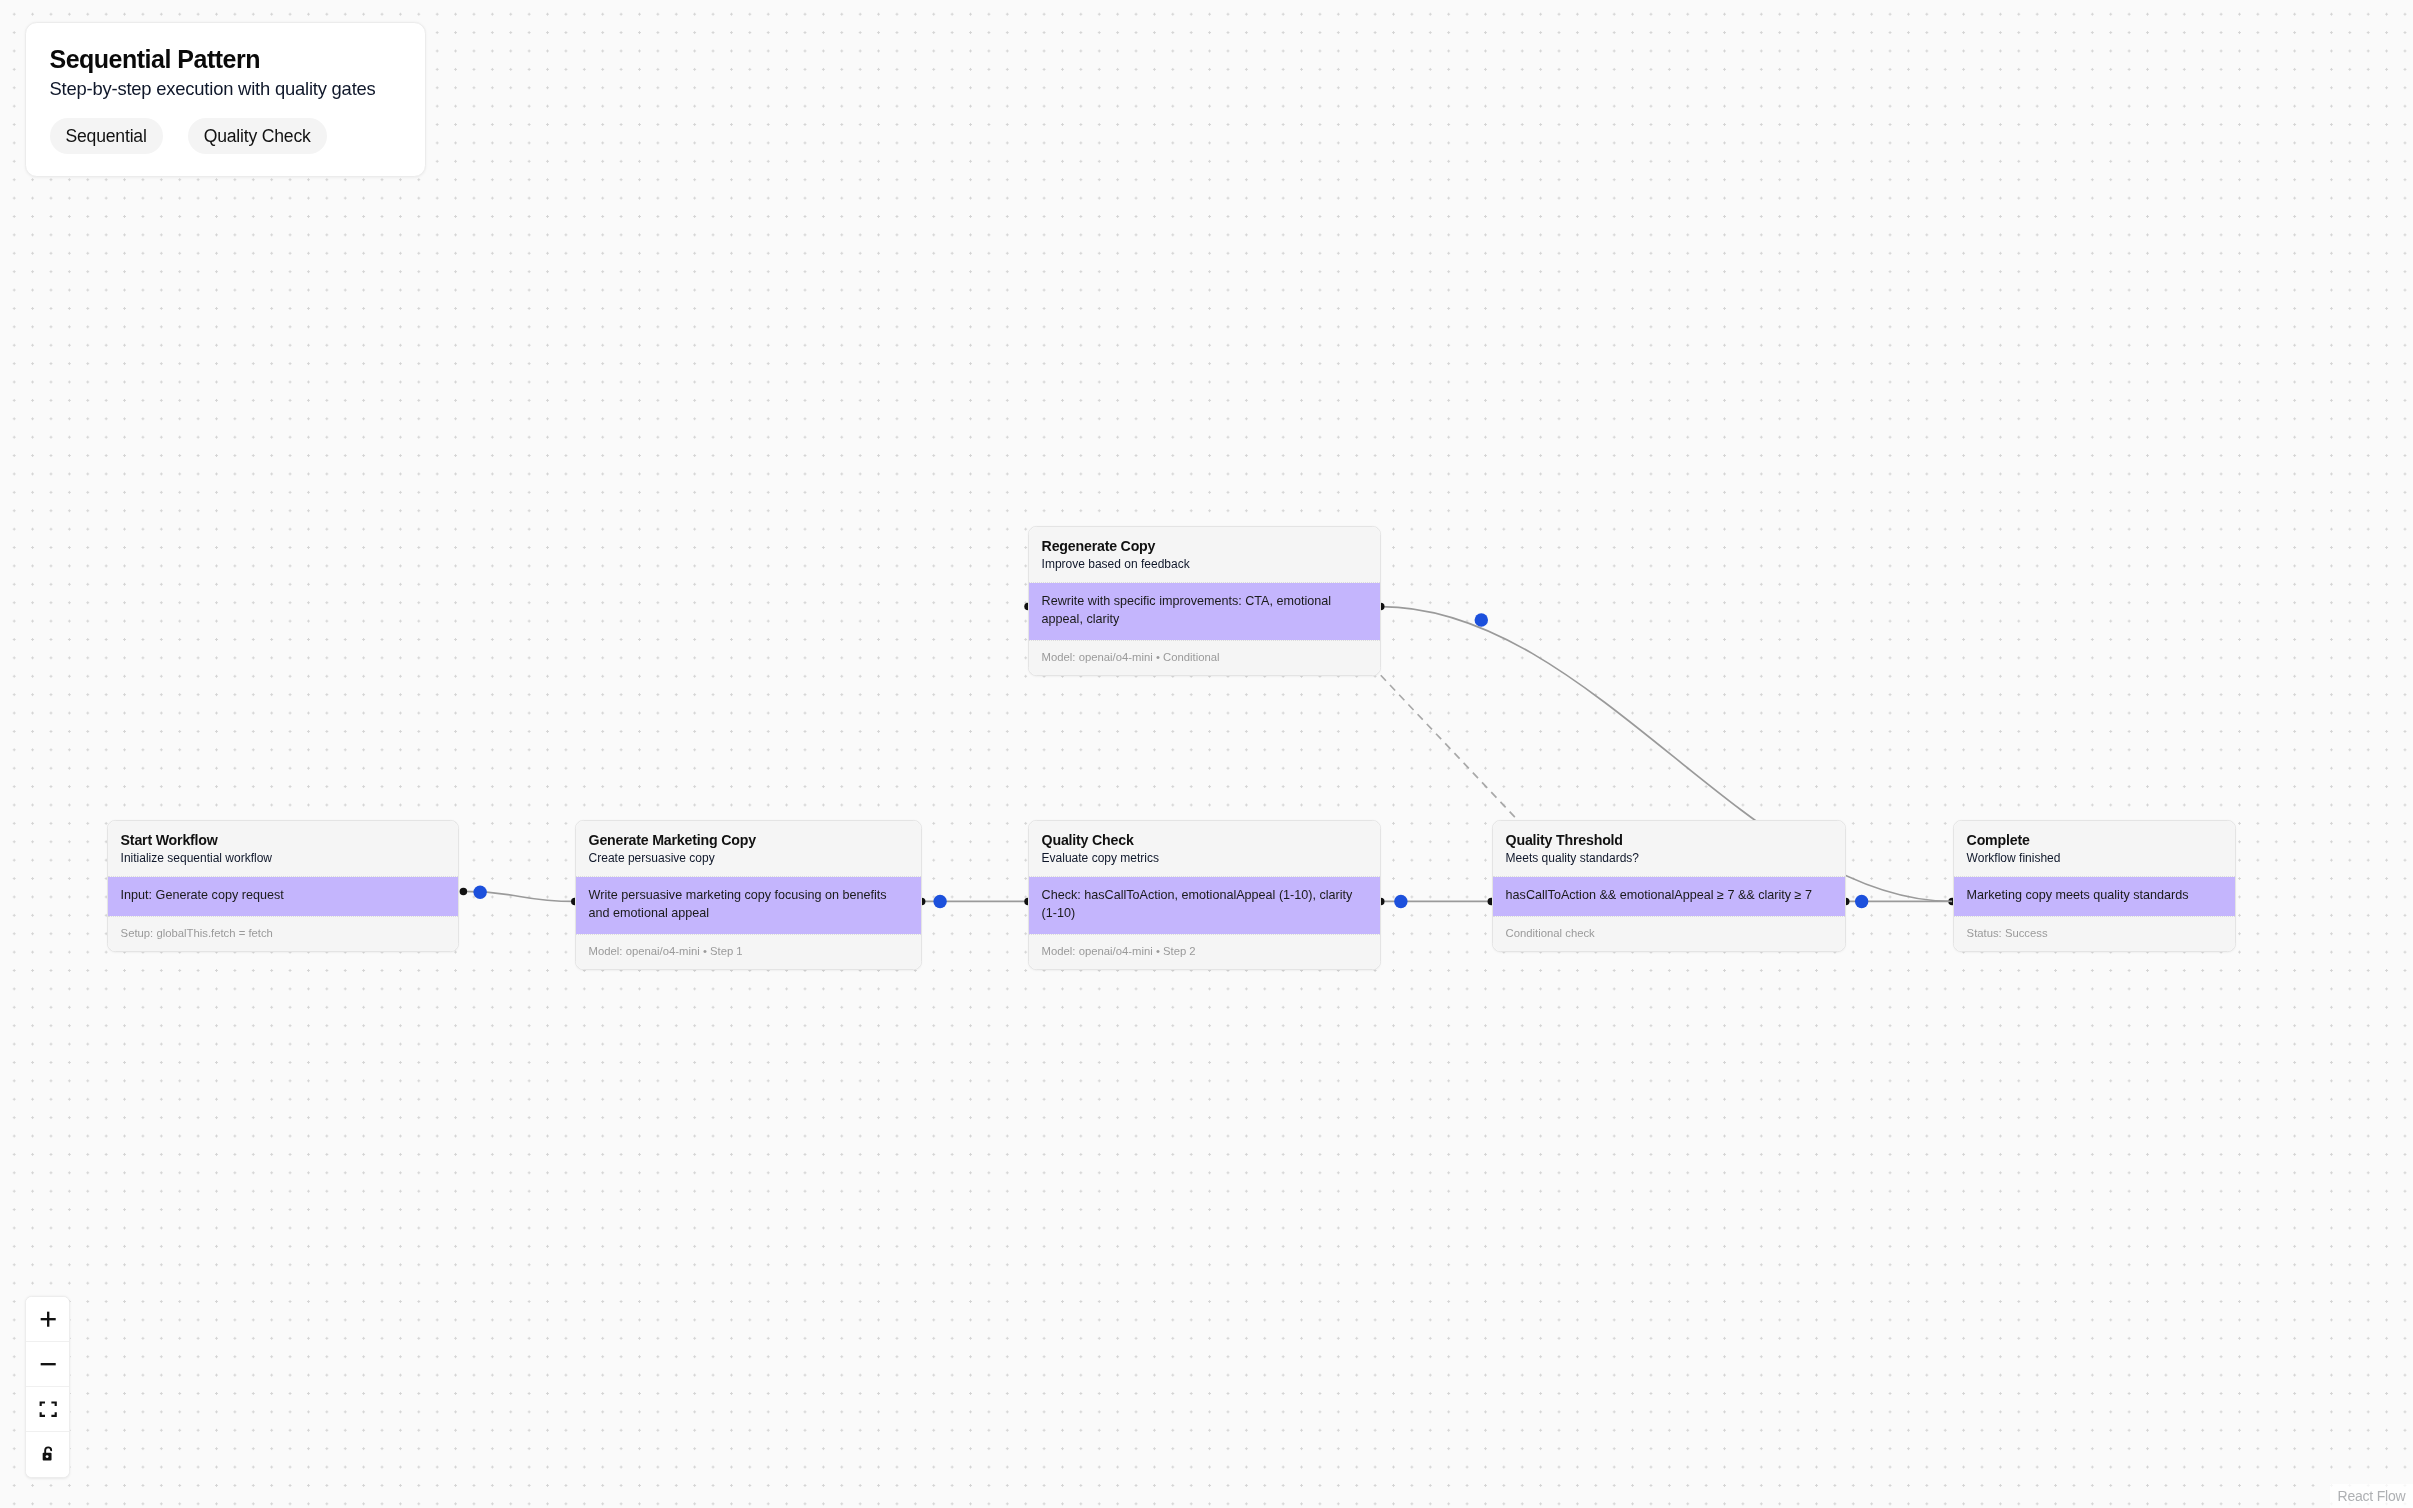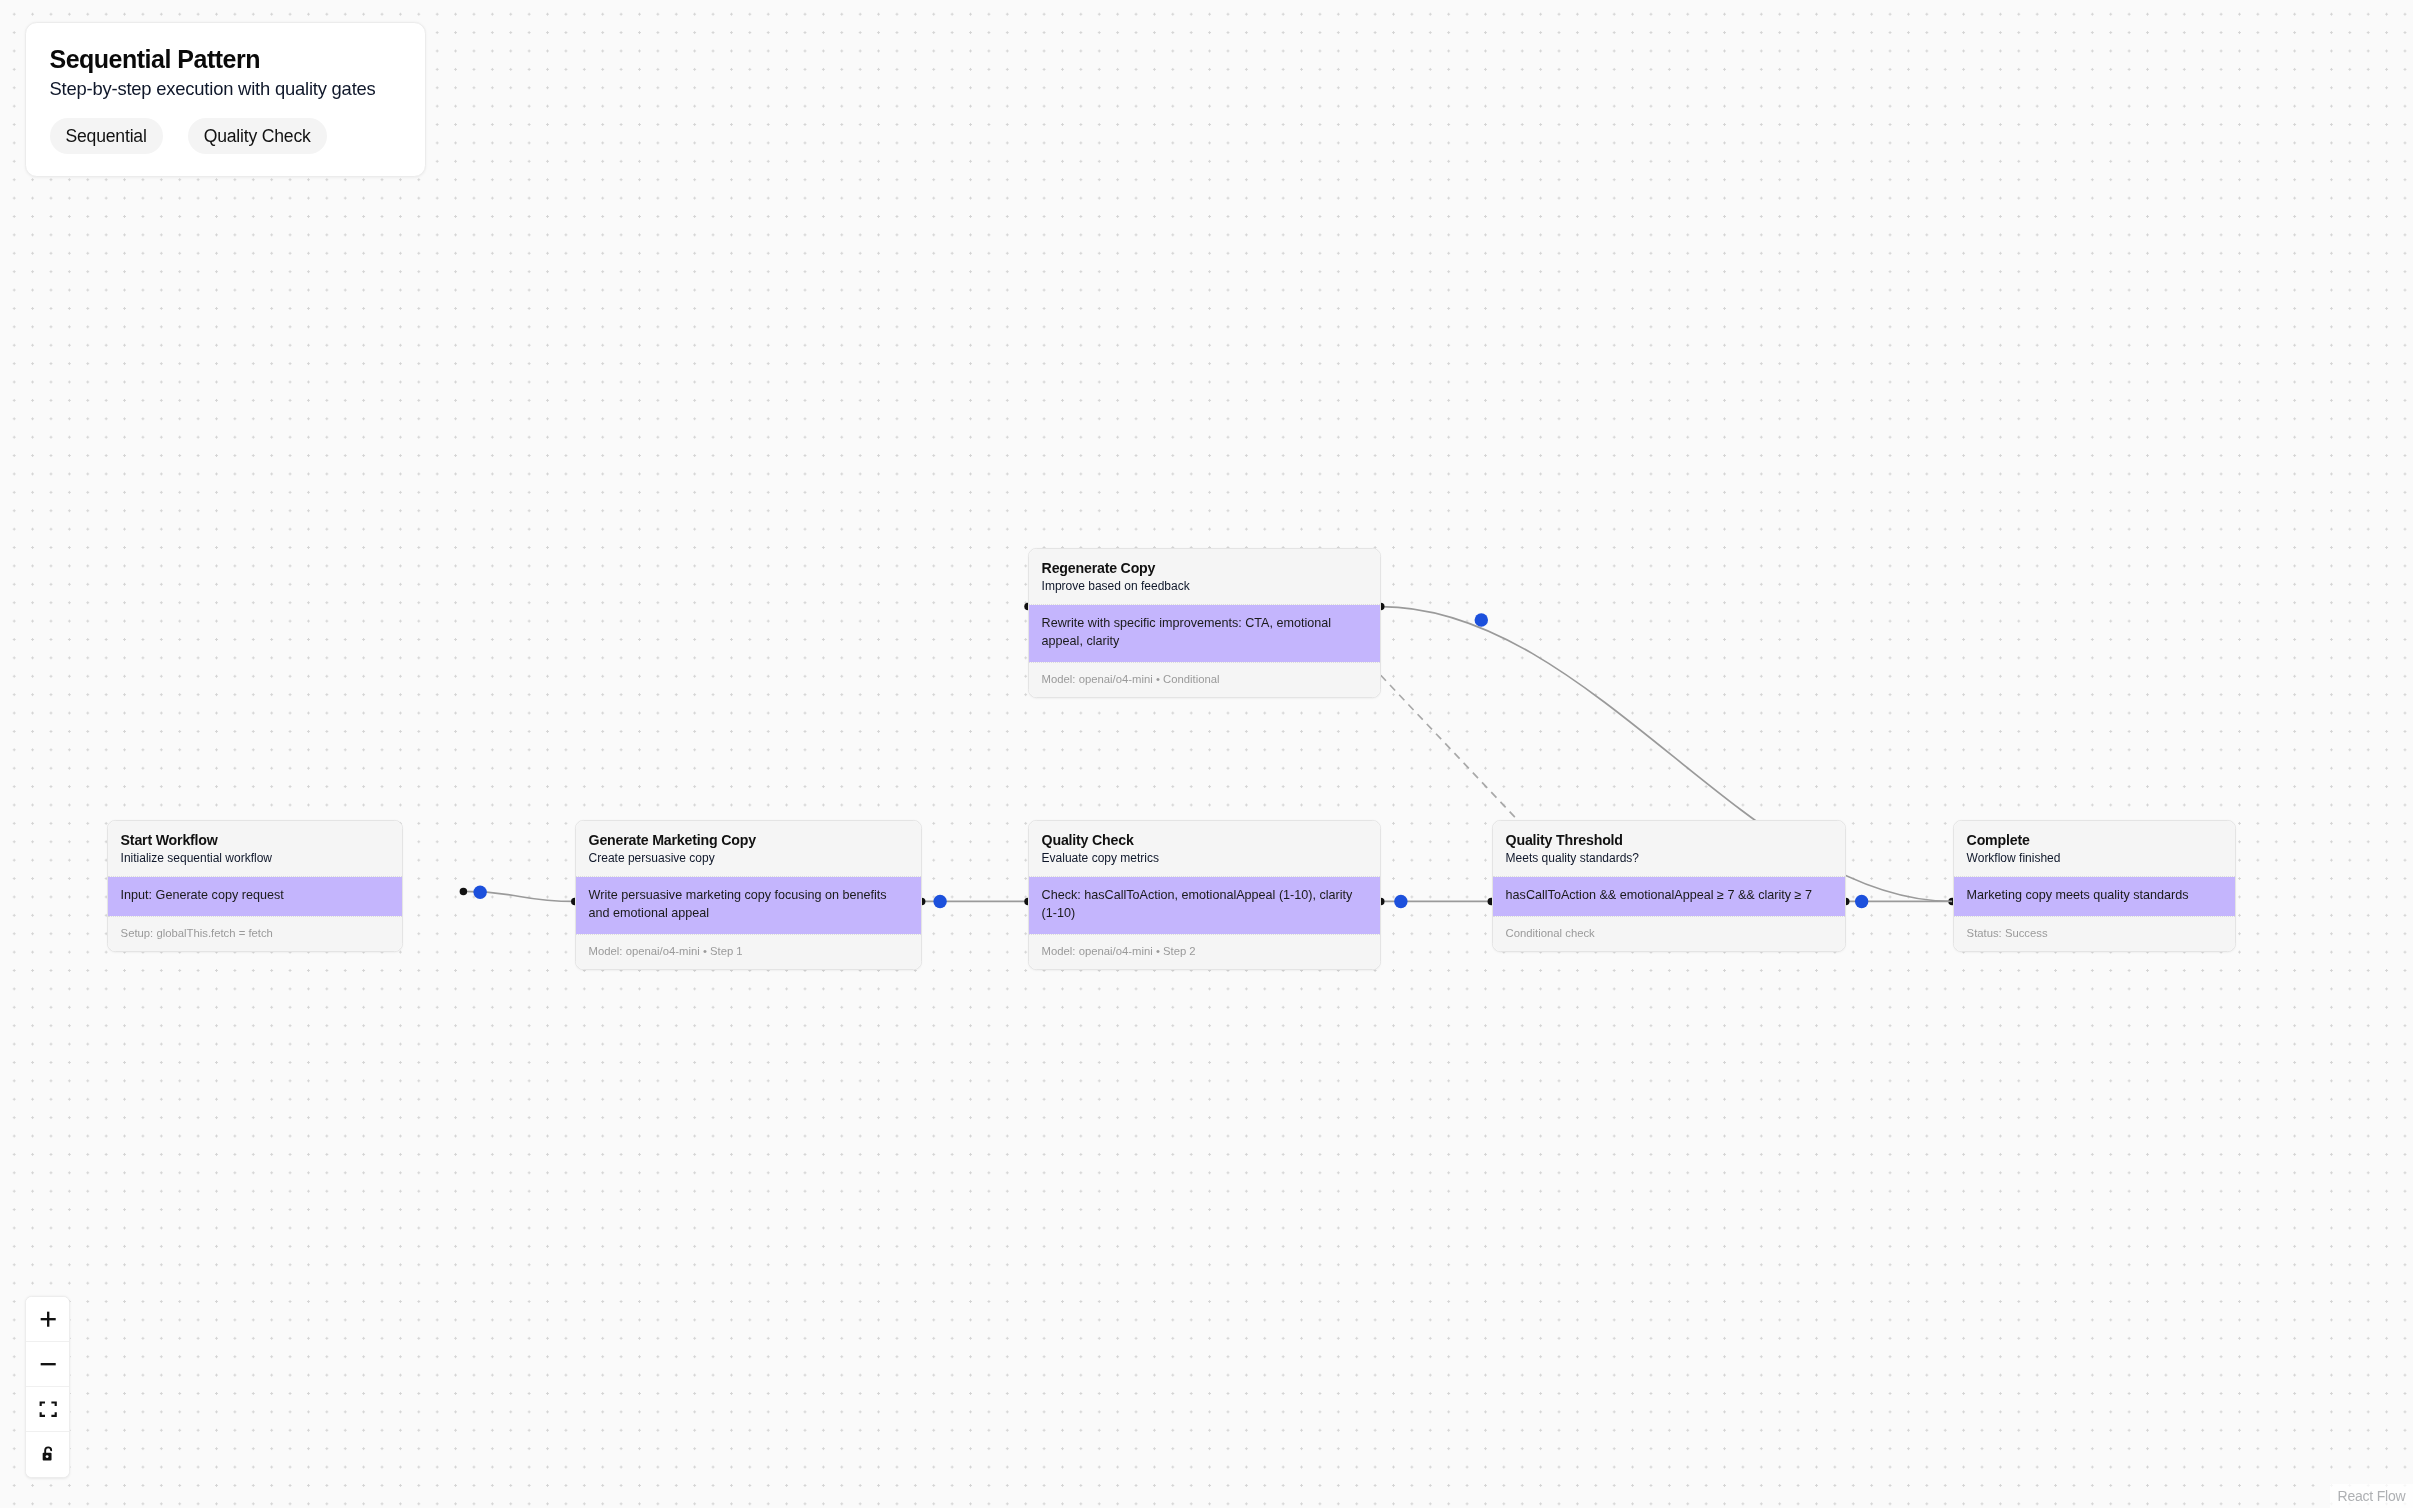--- a/index.html
+++ b/index.html
@@ -207,21 +207,21 @@
     <path class="edge-path" d="M 1648 724 C 1900 724, 2090 1076, 2330 1076"></path>
     <circle class="edge-dot-end" cx="1648" cy="724" r="4.5"></circle>
     <circle class="edge-marker" cx="1768" cy="740" r="8"></circle>
 
     <path class="edge-path dashed" d="M 1648 806 L 1820 988"></path>
 
     <circle class="edge-dot-end" cx="1227" cy="724" r="4.5"></circle>
 
   </svg>
 
-  <div class="node" style="left:107px; top:820px; width:296px;">
+  <div class="node" style="left:107px; top:820px; width:352px;">
     <div class="node-header">
       <div class="node-title">Start Workflow</div>
       <div class="node-subtitle">Initialize sequential workflow</div>
     </div>
     <div class="node-body">Input: Generate copy request</div>
     <div class="node-footer">Setup: globalThis.fetch = fetch</div>
   </div>
 
   <div class="node" style="left:575px; top:820px; width:347px;">
     <div class="node-header">
@@ -252,21 +252,21 @@
 
   <div class="node" style="left:1953px; top:820px; width:283px;">
     <div class="node-header">
       <div class="node-title">Complete</div>
       <div class="node-subtitle">Workflow finished</div>
     </div>
     <div class="node-body">Marketing copy meets quality standards</div>
     <div class="node-footer">Status: Success</div>
   </div>
 
-  <div class="node" style="left:1028px; top:548px; width:353px;">
+  <div class="node" style="left:1028px; top:526px; width:353px;">
     <div class="node-header">
       <div class="node-title">Regenerate Copy</div>
       <div class="node-subtitle">Improve based on feedback</div>
     </div>
     <div class="node-body">Rewrite with specific improvements: CTA, emotional appeal, clarity</div>
     <div class="node-footer">Model: openai/o4-mini • Conditional</div>
   </div>
 
   <div id="info-panel">
     <div class="panel-title">Sequential Pattern</div>

